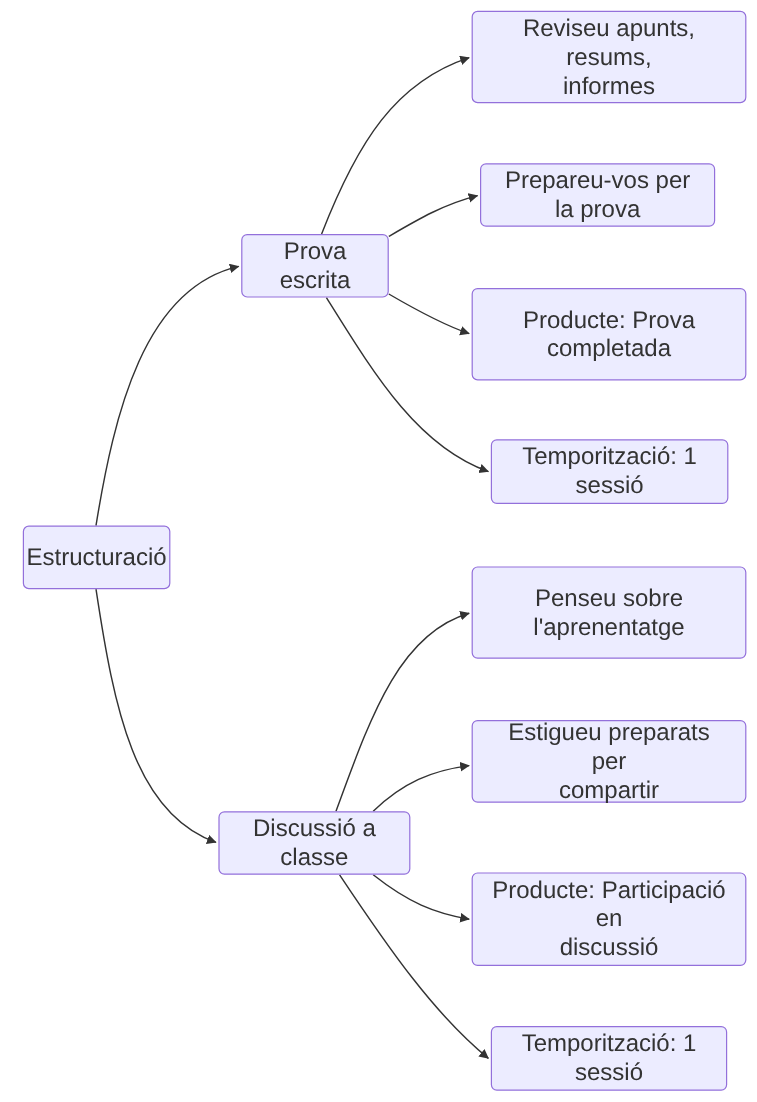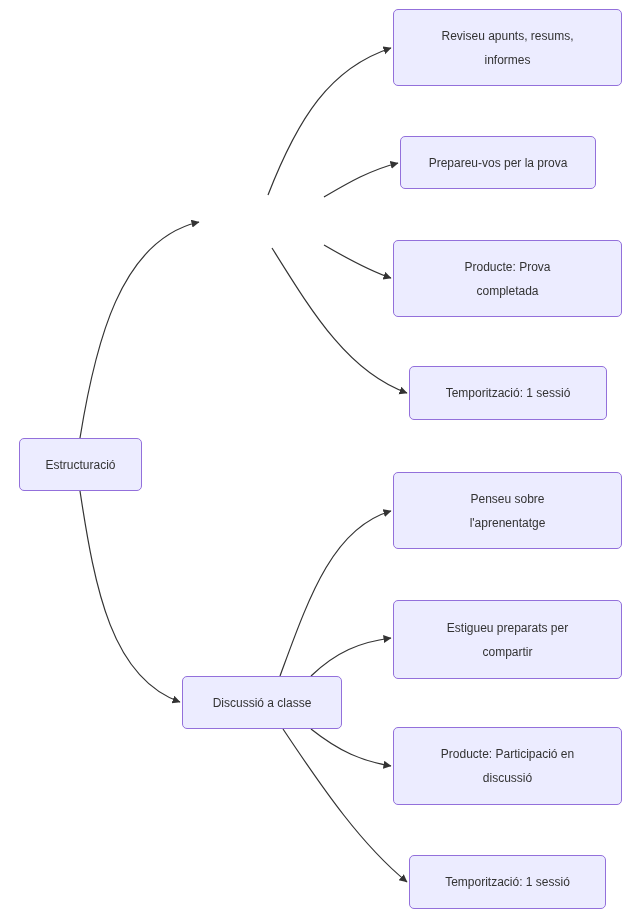--- a/index.html
+++ b/index.html
@@ -22,38 +22,38 @@
     width: 631px;
     height: 918px;
   }
   .node {
     position: absolute;
     box-sizing: border-box;
     background: #ECECFF;
     border: 1.4px solid #9370DB;
     border-radius: 5px;
     color: #333333;
-    font-size: 12px;
+    font-size: 20px;
     line-height: 24px;
     display: flex;
     align-items: center;
     justify-content: center;
     text-align: center;
     white-space: pre-line;
     padding: 0 16px;
   }
   #n-root      { left: 8px;   top: 438px; width: 123px; height: 53px; margin-left: 11px; }
   #n-prova     { left: 201px; top: 195px; width: 123px; height: 53px; }
   #n-discussio { left: 182px; top: 676px; width: 160px; height: 53px; }
   #n-reviseu   { left: 393px; top: 9px;   width: 229px; height: 77px; }
   #n-prepareu  { left: 400px; top: 136px; width: 196px; height: 53px; }
   #n-producte1 { left: 393px; top: 240px; width: 229px; height: 77px; }
   #n-temp1     { left: 409px; top: 366px; width: 198px; height: 54px; }
   #n-penseu    { left: 393px; top: 472px; width: 229px; height: 77px; }
-  #n-estigueu  { left: 393px; top: 600px; width: 229px; height: 79px; }
+  #n-estigueu  { left: 393px; top: 600px; width: 229px; height: 69px; }
   #n-producte2 { left: 393px; top: 727px; width: 229px; height: 78px; }
   #n-temp2     { left: 409px; top: 855px; width: 197px; height: 54px; }
 </style>
 </head>
 <body>
 
 <div class="canvas">
 
   <svg class="edges" viewBox="0 0 631 918" xmlns="http://www.w3.org/2000/svg">
     <defs>
@@ -70,20 +70,21 @@
       <path d="M 272,248 C 312,312 348,372 407,393" marker-end="url(#arrow)"></path>
       <path d="M 280,676 C 308,600 332,528 391,511" marker-end="url(#arrow)"></path>
       <path d="M 311,676 C 336,652 360,642 391,638" marker-end="url(#arrow)"></path>
       <path d="M 311,729 C 340,752 362,761 391,766" marker-end="url(#arrow)"></path>
       <path d="M 283,729 C 325,792 362,845 407,882" marker-end="url(#arrow)"></path>
     </g>
   </svg>
 
   <div class="node" id="n-root">Estructuració</div>
 
+  <div class="node" id="n-prova">Prova escrita</div>
 
   <div class="node" id="n-discussio">Discussió a classe</div>
 
   <div class="node" id="n-reviseu">Reviseu apunts, resums,
 informes</div>
 
   <div class="node" id="n-prepareu">Prepareu-vos per la prova</div>
 
   <div class="node" id="n-producte1">Producte: Prova
 completada</div>

